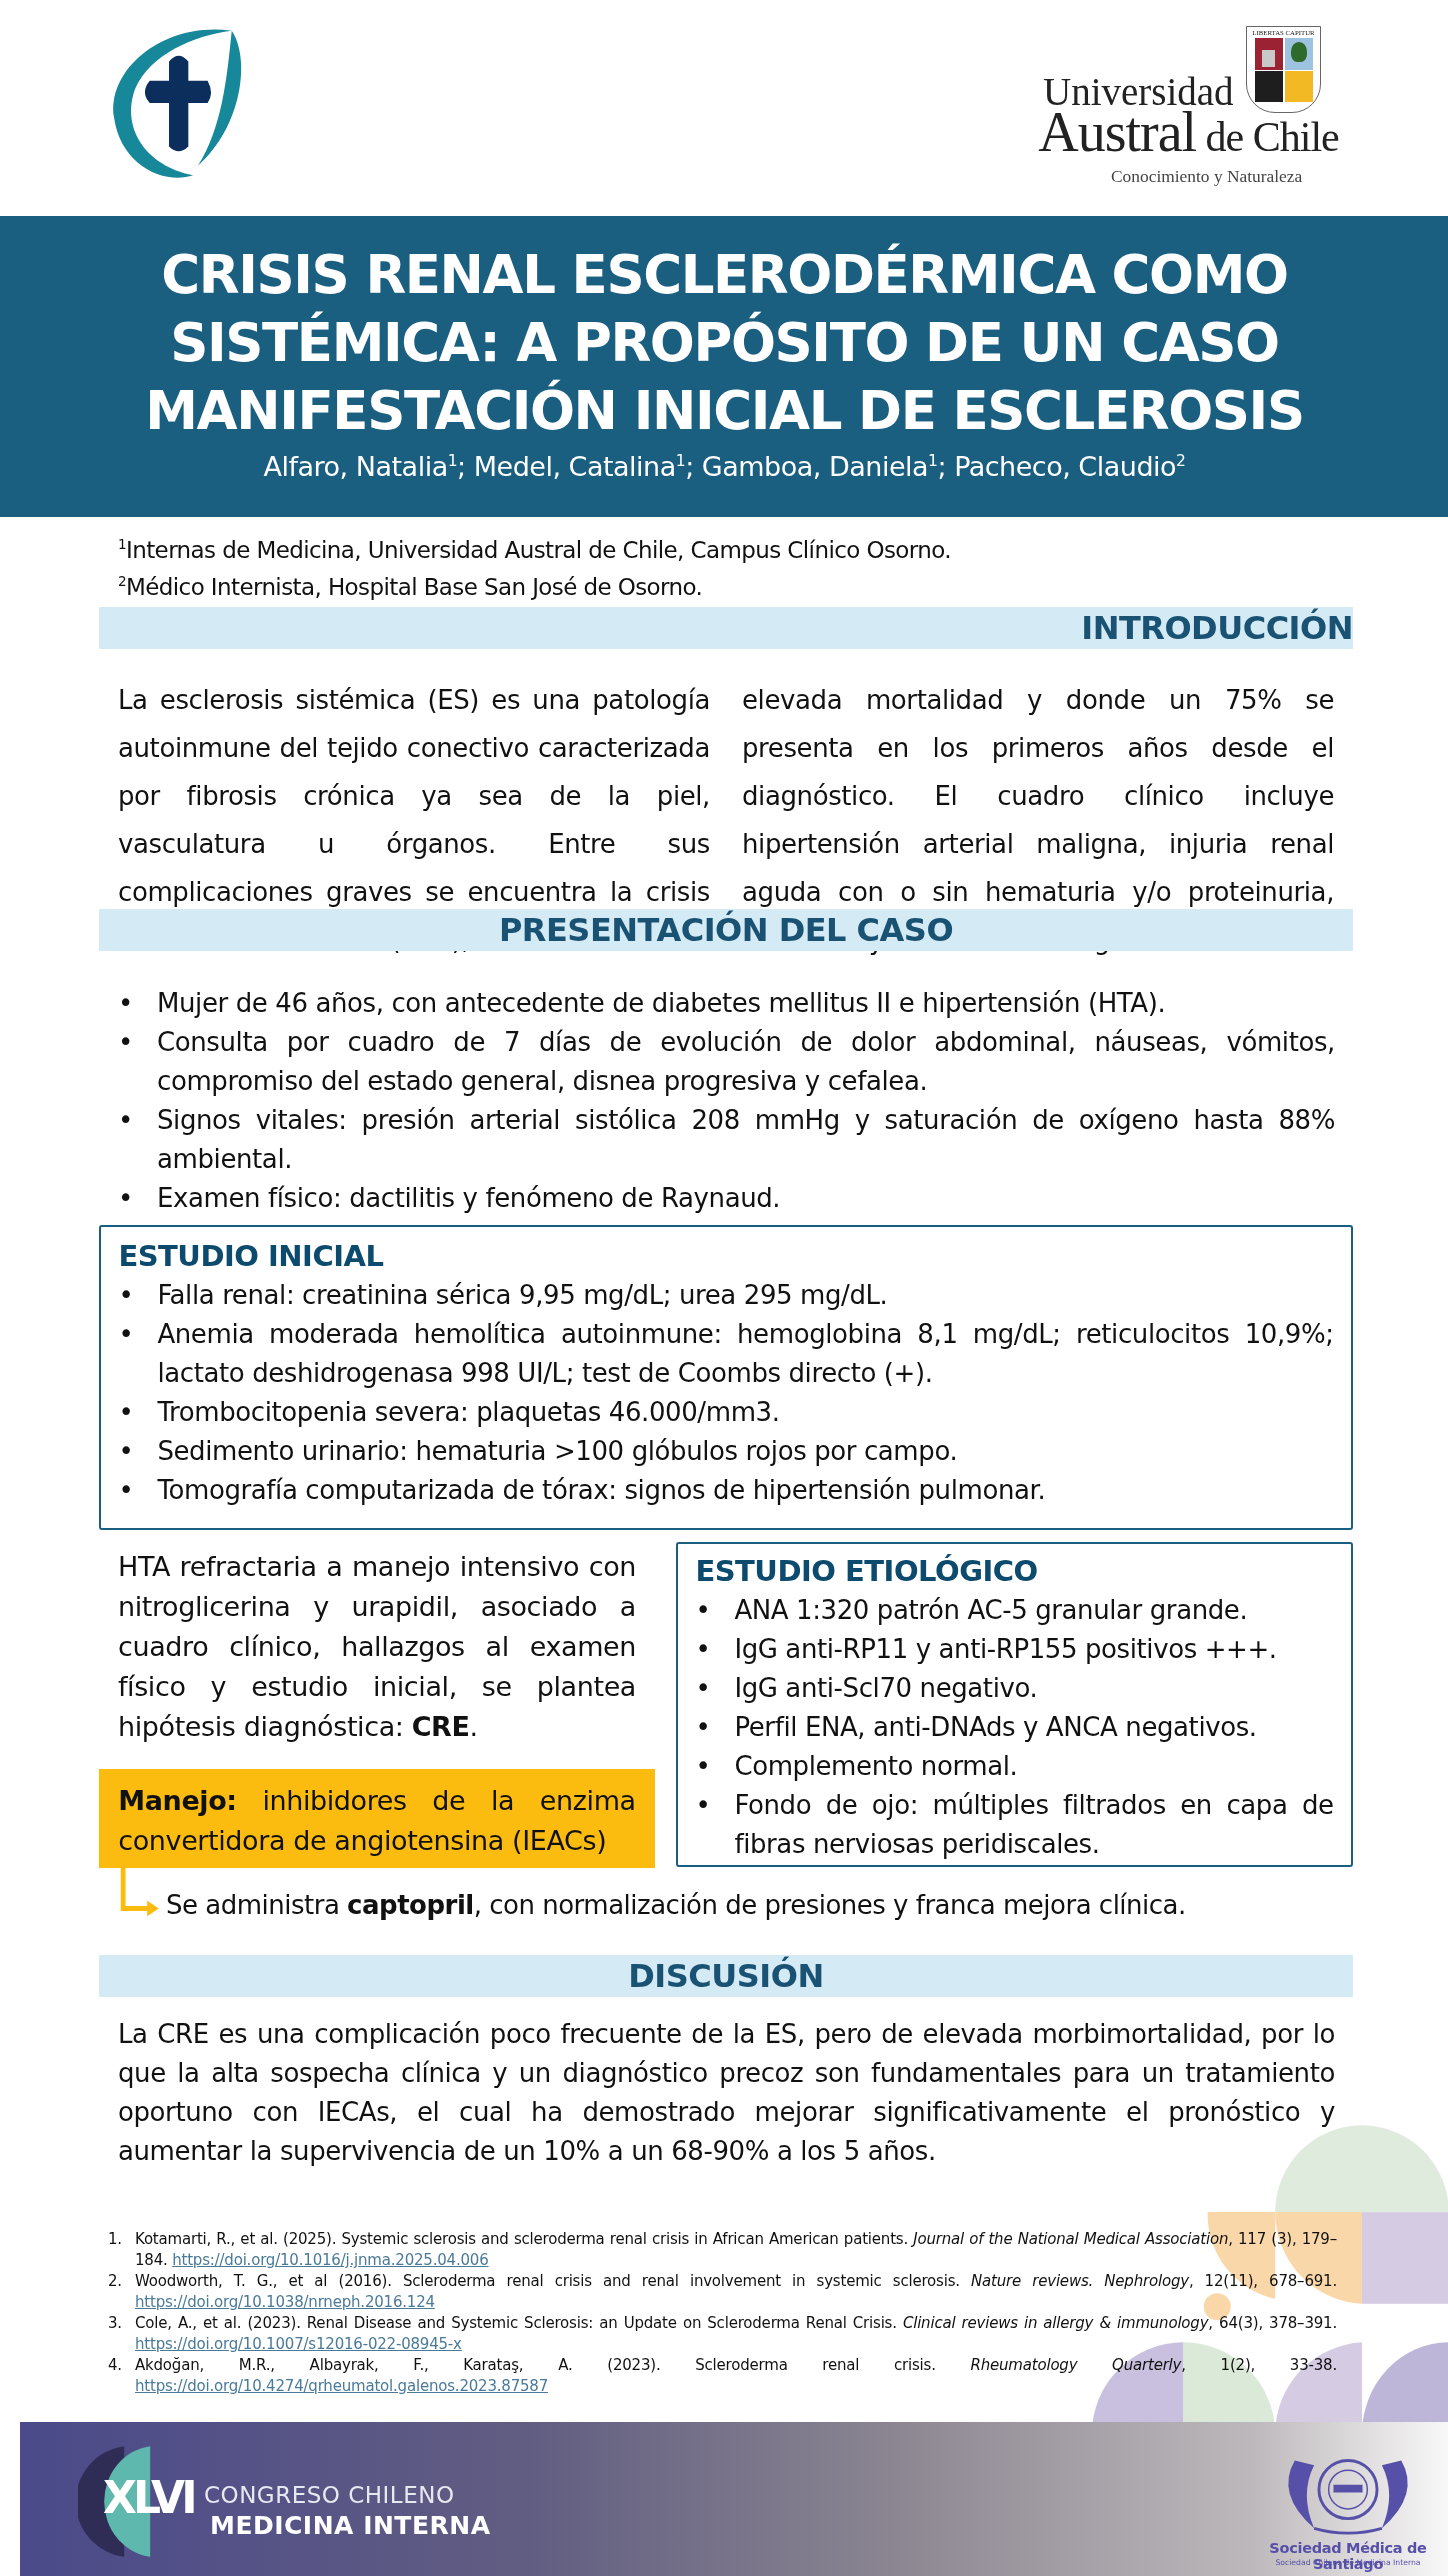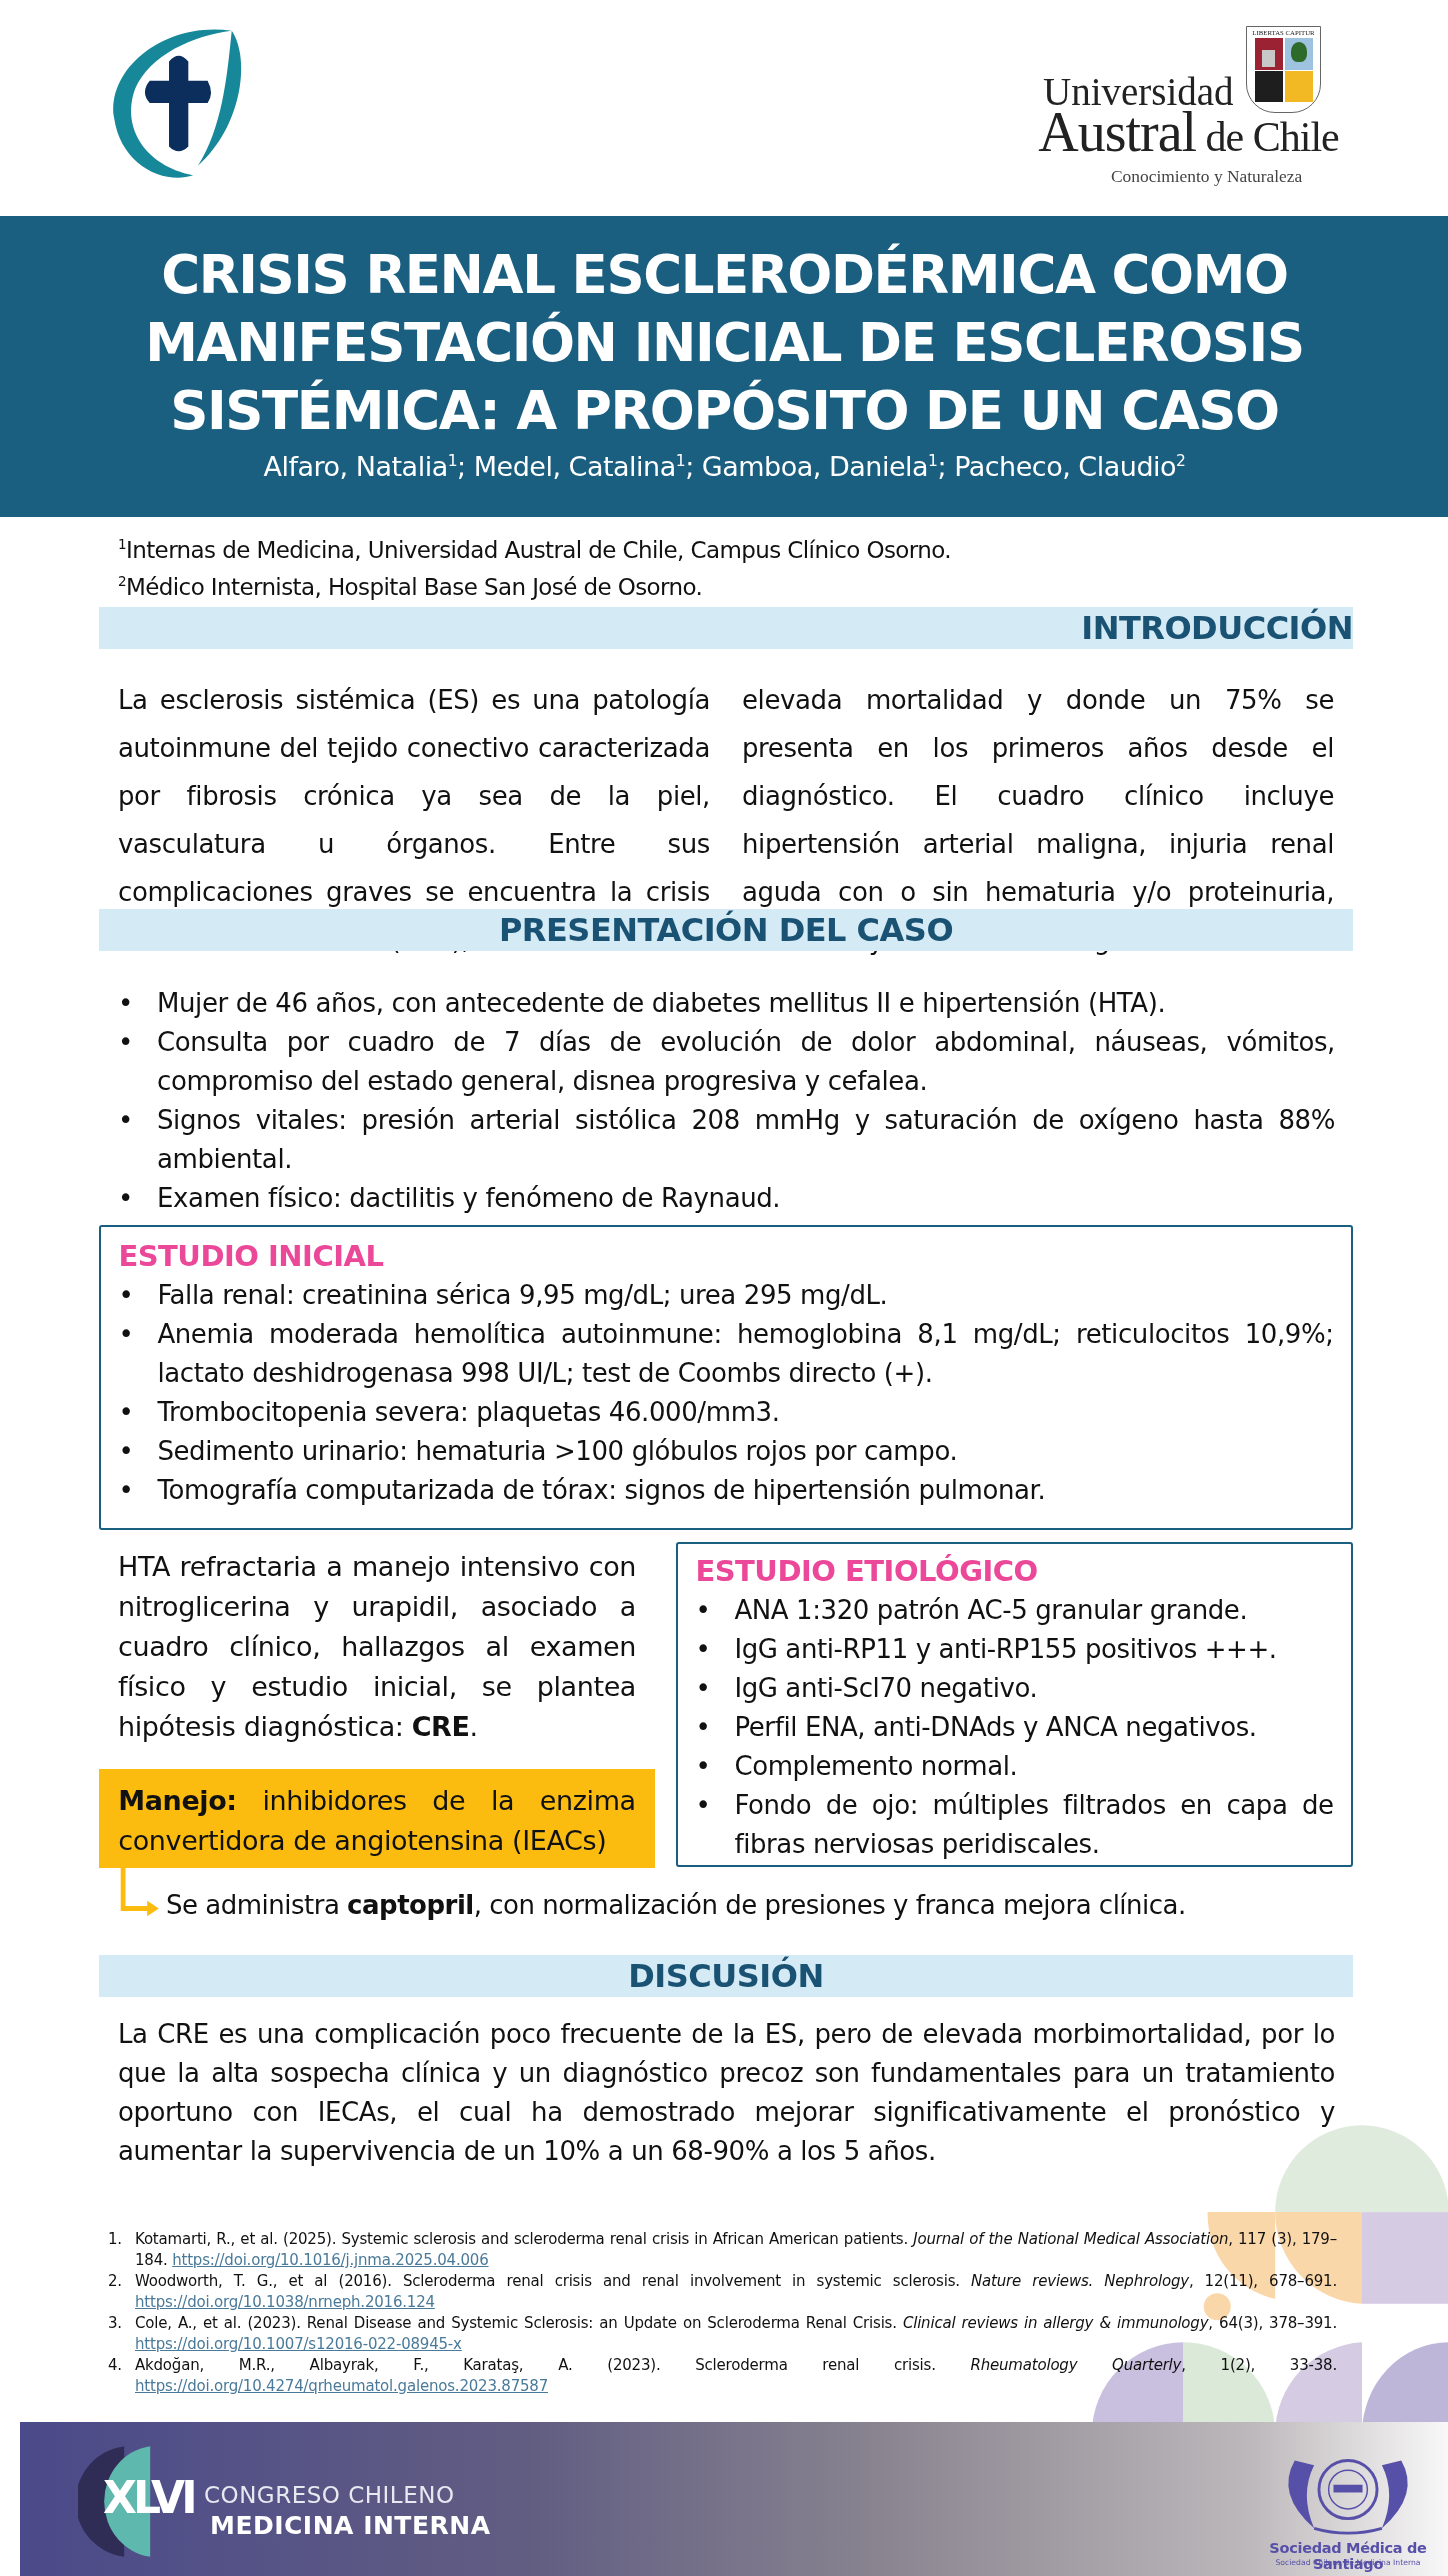--- a/index.html
+++ b/index.html
@@ -46,21 +46,21 @@
   .intro-left { left: 118px; }
   .intro-right { left: 742px; }
 
   ul.bullets { list-style: none; }
   ul.bullets li { position: relative; padding-left: 39px; }
   ul.bullets li::before { content: "•"; position: absolute; left: 0; top: 0; }
 
   .case-list { position: absolute; left: 118px; top: 984px; width: 1217px; line-height: 39px; }
 
   .box { position: absolute; border: 2.9px solid #1a5e80; border-radius: 2.9px; background: #fff; }
-  .box-title { font-family: "DejaVu Sans", sans-serif; font-weight: 700; color: #ec4899; font-size: 29px; line-height: 39px; letter-spacing: -0.5px; }
+  .box-title { font-family: "DejaVu Sans", sans-serif; font-weight: 700; color: #0c4a6e; font-size: 29px; line-height: 39px; letter-spacing: -0.5px; }
   .box-initial { left: 99px; top: 1225px; width: 1254px; height: 305px; padding: 9.7px 17.4px 0 17.4px; }
   .box-initial ul { line-height: 39px; }
   .box-etio { left: 676px; top: 1542px; width: 677px; height: 325px; padding: 7.7px 17.4px 0 17.4px; }
   .box-etio ul { line-height: 39px; }
 
   .hta-text { position: absolute; left: 118px; top: 1547px; width: 518px; line-height: 40px; font-size: 27px; }
 
   .manejo { position: absolute; left: 99px; top: 1769px; width: 556px; height: 99px; background: #fbbc0f; padding: 11.6px 19.3px 0 19.3px; font-size: 27px; line-height: 40px; text-align: justify; font-family: "DejaVu Sans", sans-serif; letter-spacing: -0.4px; }
 
   .arrow-conn { position: absolute; left: 120px; top: 1868px; width: 39px; height: 53px; }
@@ -109,22 +109,22 @@
       <div class="tower"></div>
   </div>
   <div class="uach-word1">Universidad</div>
   <div class="uach-word2"><span>Austral</span><span class="small"> de Chile</span></div>
   <div class="uach-tag">Conocimiento y Naturaleza</div>
 </div>
 
 <div class="title-band">
   <h1>
     <div>CRISIS RENAL ESCLERODÉRMICA COMO</div>
+    <div>SISTÉMICA: A PROPÓSITO DE UN CASO</div>
     <div>MANIFESTACIÓN INICIAL DE ESCLEROSIS</div>
-    <div>SISTÉMICA: A PROPÓSITO DE UN CASO</div>
   </h1>
   <div class="authors">
     <span><span>Alfaro, Natalia</span><sup>1</sup><span>; </span></span><span><span>Medel, Catalina</span><sup>1</sup><span>; </span></span><span><span>Gamboa, Daniela</span><sup>1</sup><span>; </span></span><span><span>Pacheco, Claudio</span><sup>2</sup></span>
   </div>
 </div>
 
 <div class="affil">
   <div><sup>1</sup><span>Internas de Medicina, Universidad Austral de Chile, Campus Clínico Osorno.</span></div>
   <div><sup>2</sup><span>Médico Internista, Hospital Base San José de Osorno.</span></div>
 </div>

